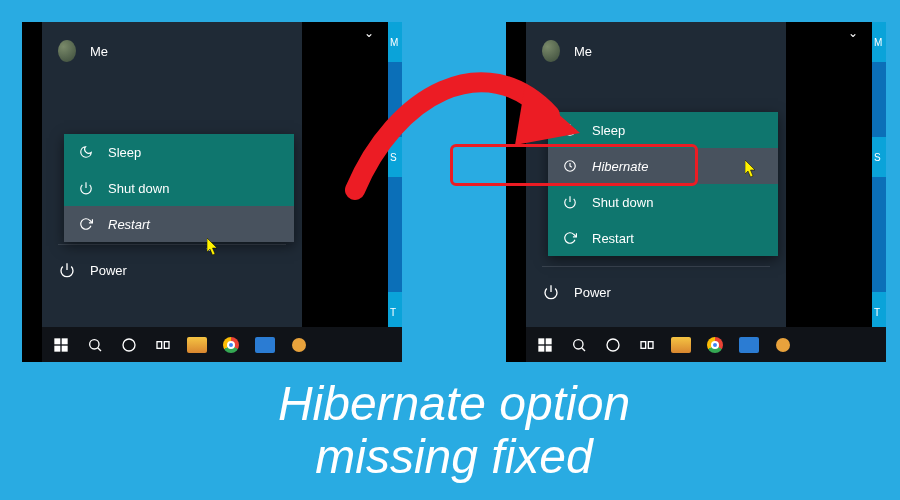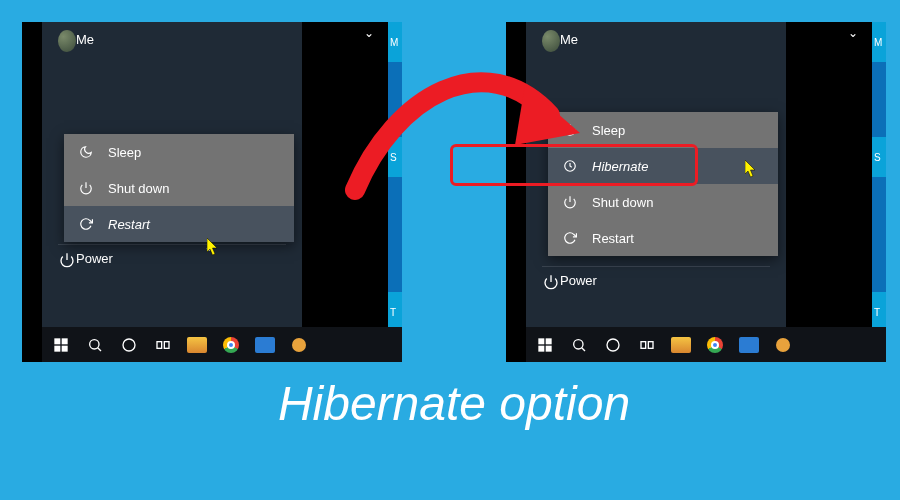--- a/index.html
+++ b/index.html
@@ -21,22 +21,24 @@
     top: 0;
     width: 260px;
     height: 305px;
     background: #1f2a36;
     color: #fff;
     font-size: 13px;
   }
   .menu-list { padding-top: 10px; }
   .menu-item {
     display: flex;
+    align-items: center;
     height: 38px;
     padding: 0 16px;
+    gap: 14px;
     position: relative;
   }
   .menu-item .ico { width: 18px; height: 18px; display: flex; align-items: center; justify-content: center; flex-shrink: 0; }
   .menu-item .ico svg { width: 16px; height: 16px; }
   .divider { height: 1px; background: #3a4450; margin: 6px 16px; }
   
   .taskbar {
     position: absolute;
     bottom: 0;
     left: 20px;
@@ -65,21 +67,21 @@
   }
   .mini-tile { position:absolute; right:0; width:14px; height:40px; background:#0aa3d9; color:#fff; font-size:10px; display:flex; align-items:center; padding-left:2px; }
   .mini-tile.t1 { top:0; }
   .mini-tile.t2 { top:115px; }
   .mini-tile.t3 { top:270px; }
   .chev-top { position:absolute; right:28px; top:4px; color:#fff; font-size:12px; }
   .chev-mid { position:absolute; right:88px; top:218px; color:#c7d0d9; font-size:12px; }
   
   .submenu {
     position: absolute;
-    background: #737373;
+    background: #0f766e;
     width: 230px;
     left: 42px;
     color: #fff;
     font-size: 13px;
     box-shadow: 0 4px 12px rgba(0,0,0,0.5);
   }
   .submenu.left-sub { top: 112px; }
   .submenu.right-sub { top: 90px; }
   .sub-item {
     display: flex;
@@ -371,13 +373,14 @@
 
 <div class="arrow-wrap">
   <svg viewBox="0 0 260 180">
     <path d="M 20 155 C 60 60, 150 10, 215 80" fill="none" stroke="#ec1c24" stroke-width="20" stroke-linecap="round"></path>
     <path d="M 190 50 L 245 98 L 180 110 Z" fill="#ec1c24"></path>
   </svg>
 </div>
 
 <div class="caption">
   <div>Hibernate option</div>
+  <div>missing fixed</div>
 </div>
 
 </body></html>

